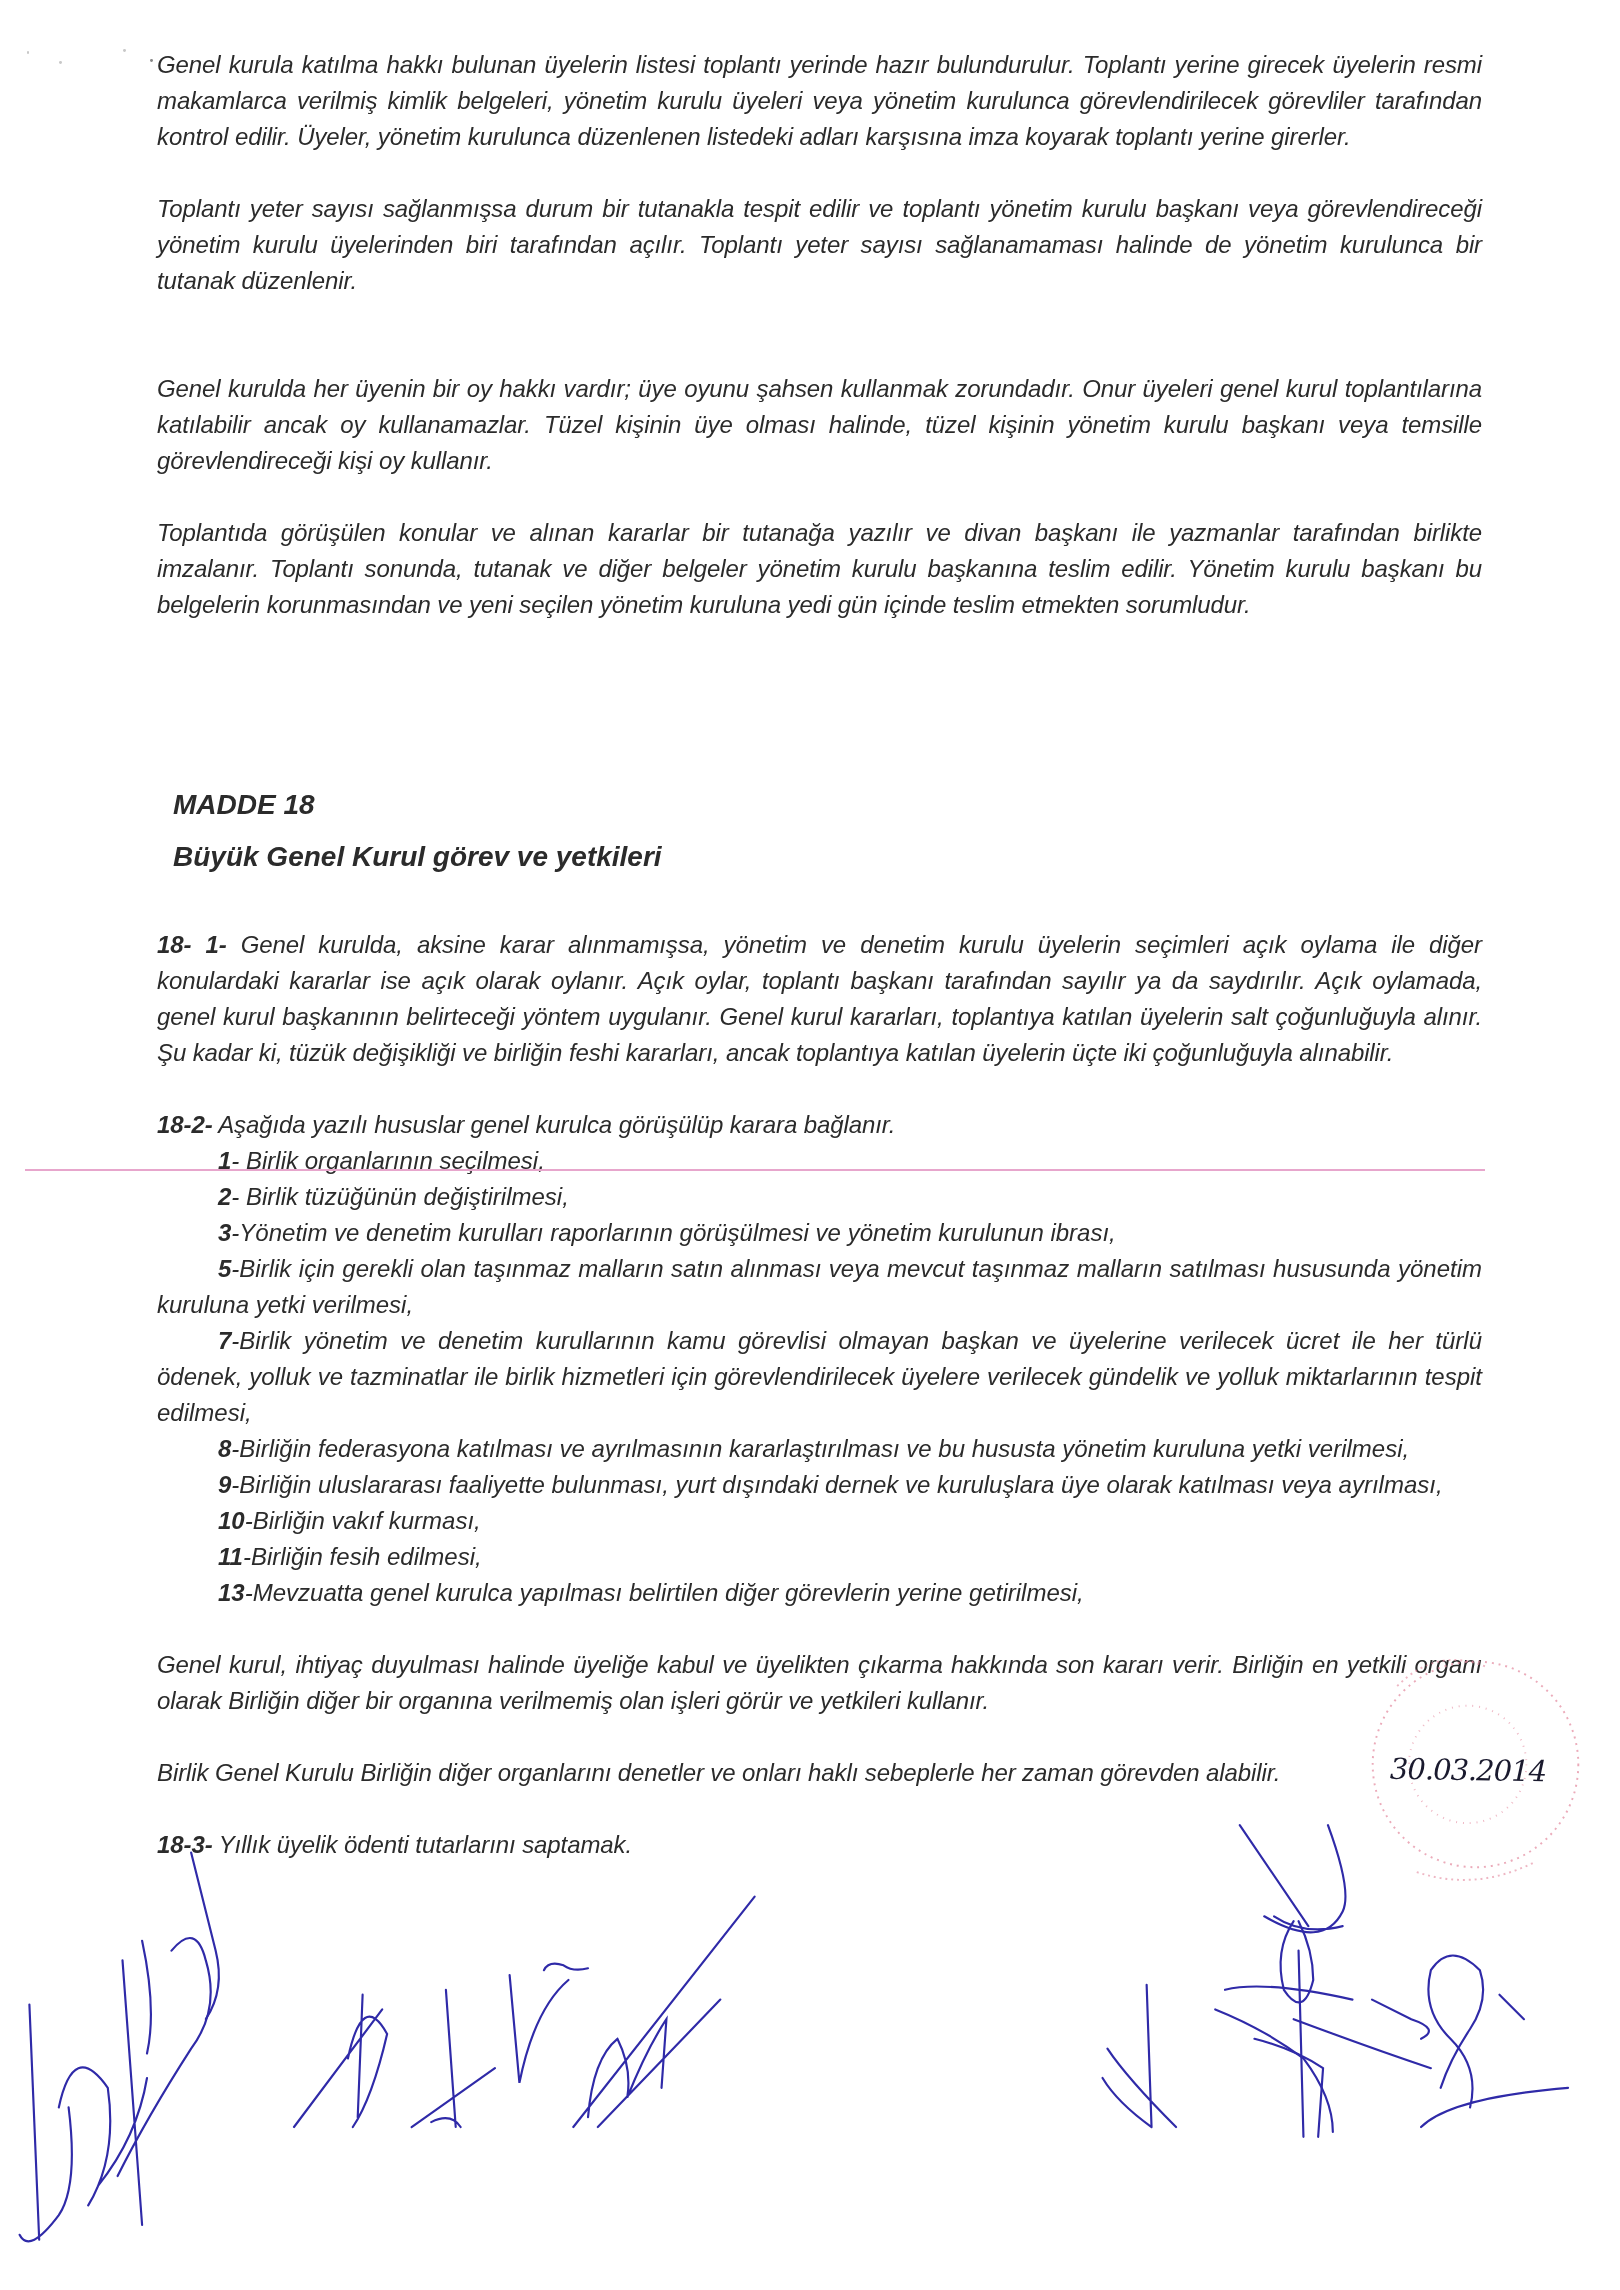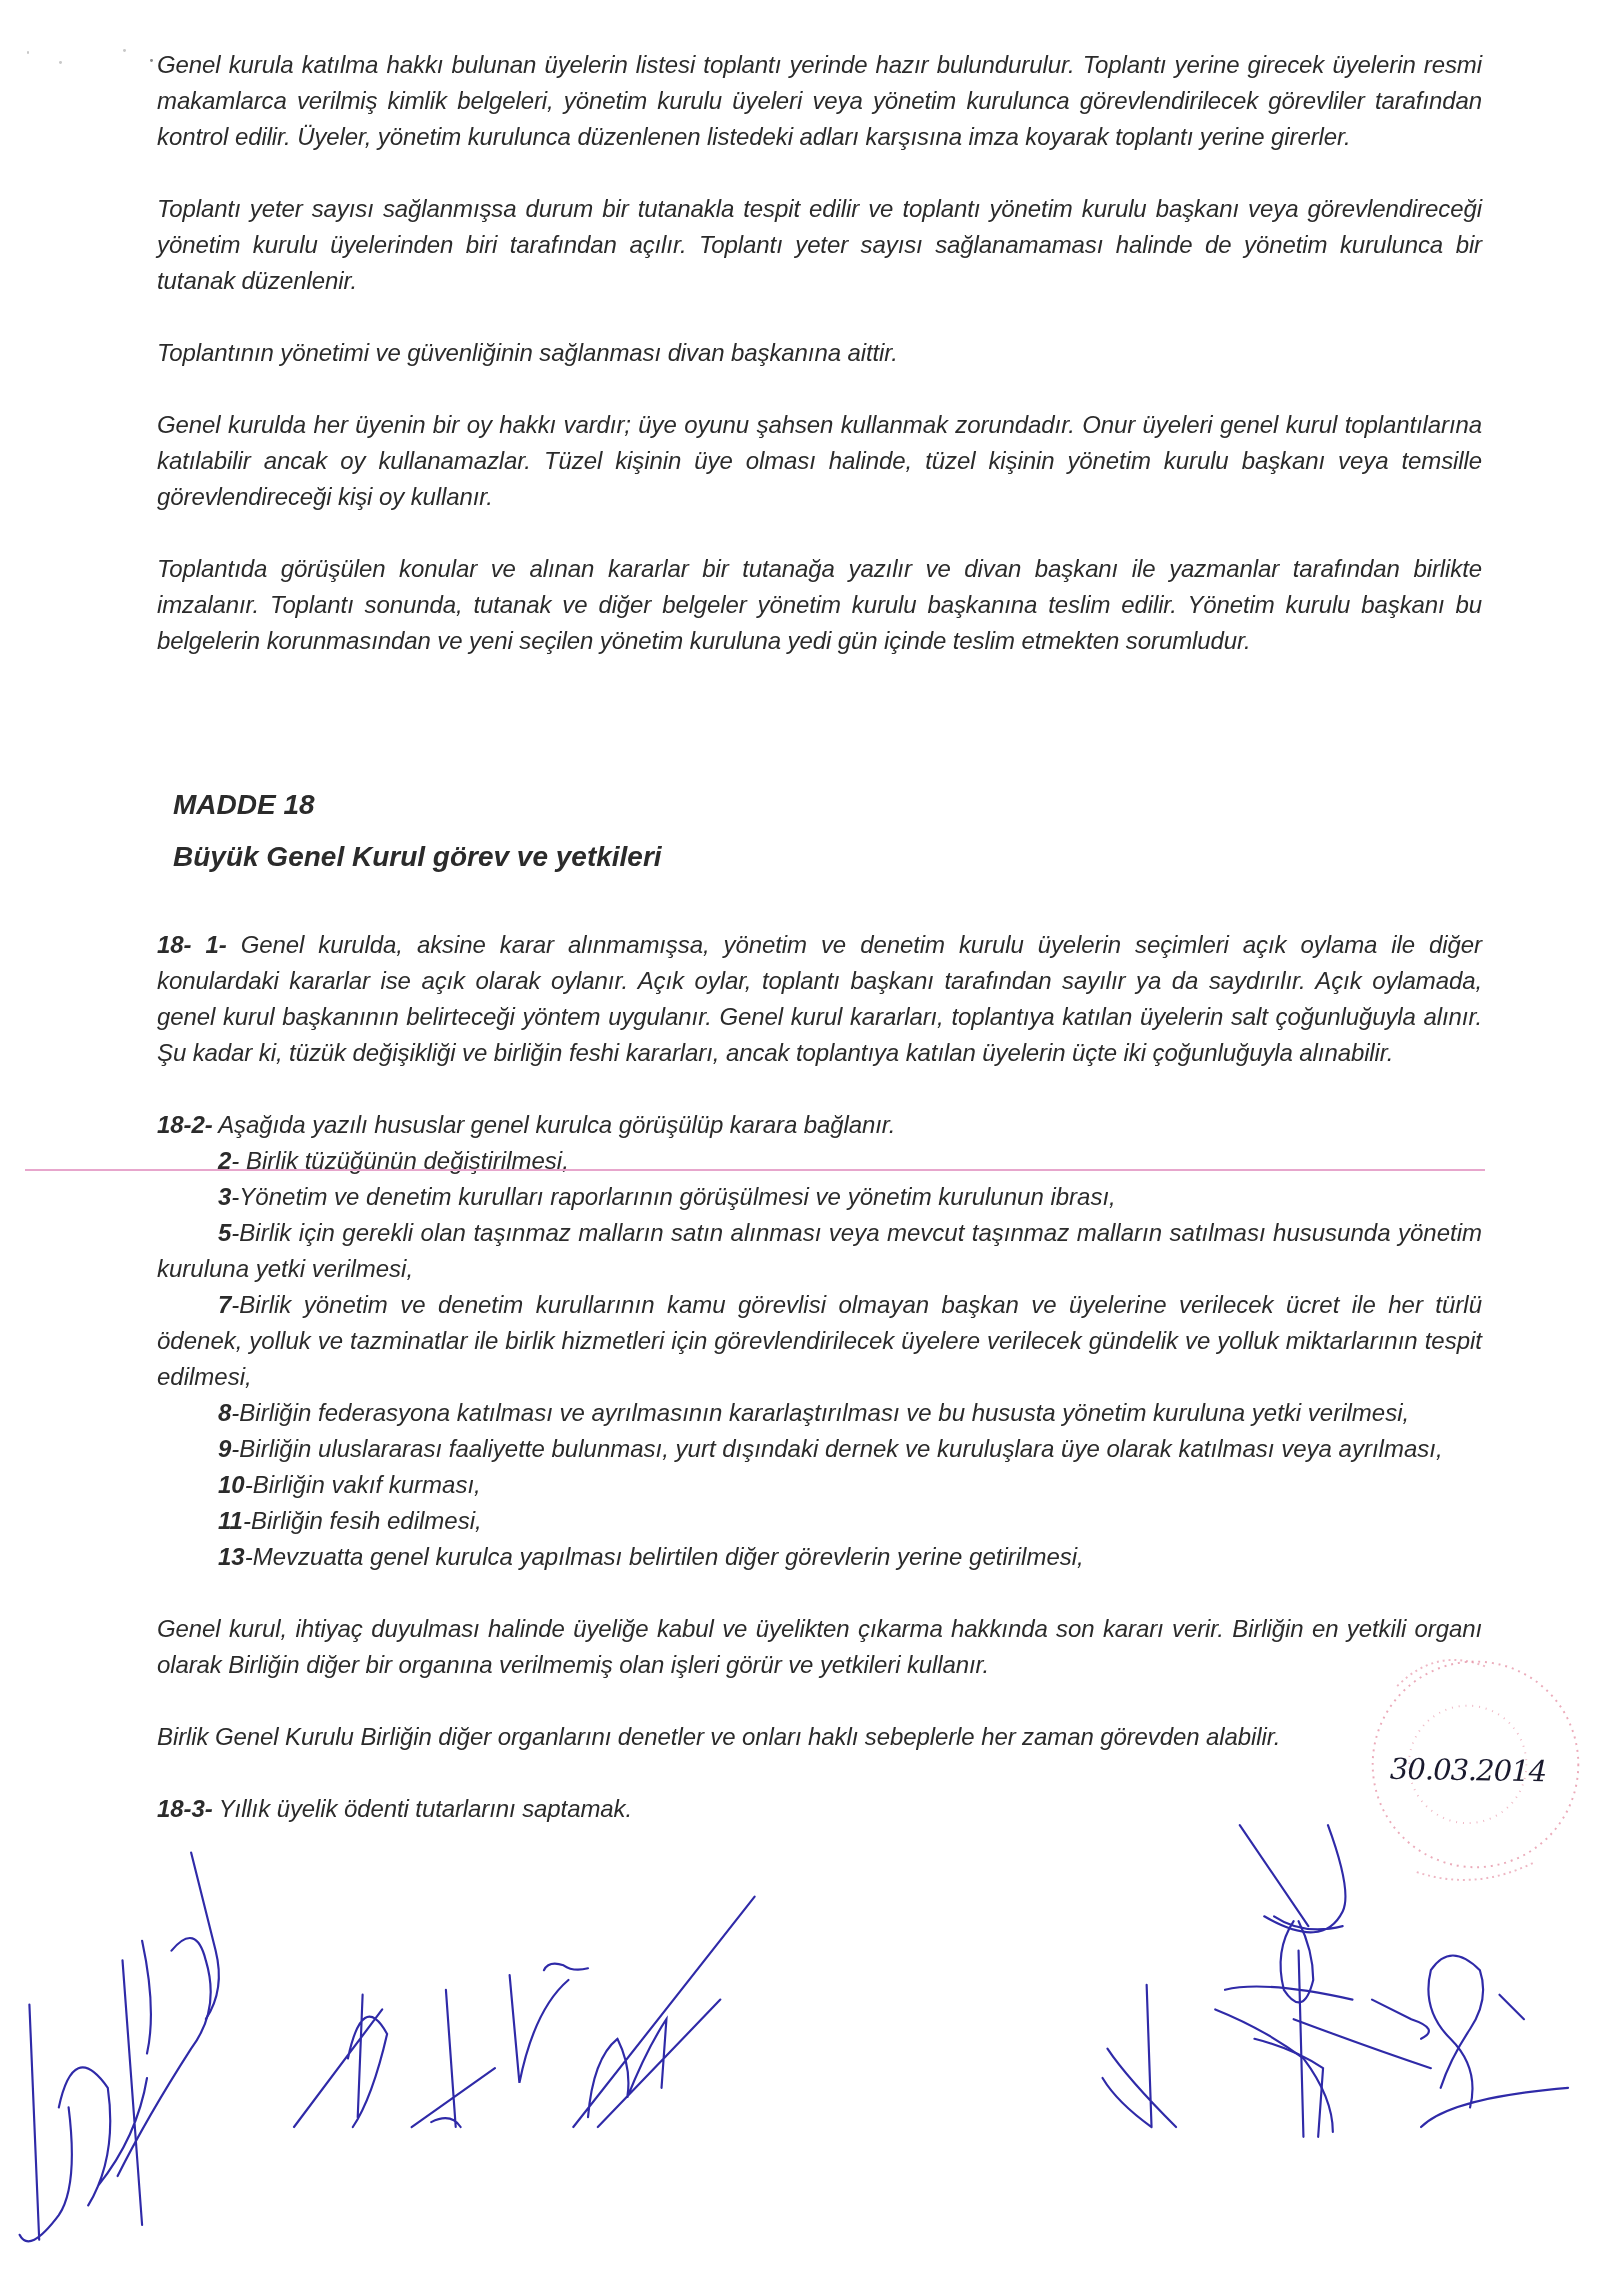--- a/index.html
+++ b/index.html
@@ -37,35 +37,35 @@
     <span style="left:59px;top:61px"></span>
     <span style="left:123px;top:49px"></span>
     <span style="left:150px;top:59px;background:#888"></span>
   </div>
 
   <div class="text-col" style="top:47px">
     <p class="para">Genel kurula katılma hakkı bulunan üyelerin listesi toplantı yerinde hazır bulundurulur. Toplantı yerine girecek üyelerin resmi makamlarca verilmiş kimlik belgeleri, yönetim kurulu üyeleri veya yönetim kurulunca görevlendirilecek görevliler tarafından kontrol edilir. Üyeler, yönetim kurulunca düzenlenen listedeki adları karşısına imza koyarak toplantı yerine girerler.</p>
     <div style="height:36px"></div>
     <p class="para">Toplantı yeter sayısı sağlanmışsa durum bir tutanakla tespit edilir ve toplantı yönetim kurulu başkanı veya görevlendireceği yönetim kurulu üyelerinden biri tarafından açılır. Toplantı yeter sayısı sağlanamaması halinde de yönetim kurulunca bir tutanak düzenlenir.</p>
     <div style="height:36px"></div>
-    <p class="para">Toplantının yönetimi ve güvenliğinin sağlanması divan başkanına aittir.</p>
     <div style="height:36px"></div>
     <p class="para">Genel kurulda her üyenin bir oy hakkı vardır; üye oyunu şahsen kullanmak zorundadır. Onur üyeleri genel kurul toplantılarına katılabilir ancak oy kullanamazlar. Tüzel kişinin üye olması halinde, tüzel kişinin yönetim kurulu başkanı veya temsille görevlendireceği kişi oy kullanır.</p>
     <div style="height:36px"></div>
     <p class="para">Toplantıda görüşülen konular ve alınan kararlar bir tutanağa yazılır ve divan başkanı ile yazmanlar tarafından birlikte imzalanır.  Toplantı sonunda, tutanak ve diğer belgeler yönetim kurulu başkanına teslim edilir. Yönetim kurulu başkanı bu belgelerin korunmasından ve yeni seçilen yönetim kuruluna yedi gün içinde teslim etmekten sorumludur.</p>
   </div>
 
   <div class="text-col" style="top:771px">
     <p class="heading">MADDE 18</p>
     <p class="heading">Büyük Genel Kurul görev ve yetkileri</p>
     <div style="height:36px"></div>
     <p class="para"><span class="num">18- 1-</span><span> Genel kurulda, aksine karar alınmamışsa, yönetim ve denetim kurulu üyelerin seçimleri açık oylama ile diğer konulardaki kararlar ise açık olarak oylanır. Açık oylar, toplantı başkanı tarafından sayılır ya da saydırılır. Açık oylamada,  genel kurul başkanının belirteceği yöntem uygulanır. Genel kurul kararları, toplantıya katılan üyelerin salt çoğunluğuyla alınır. Şu kadar ki, tüzük değişikliği ve birliğin feshi kararları, ancak toplantıya katılan üyelerin üçte iki çoğunluğuyla alınabilir.</span></p>
     <div style="height:36px"></div>
     <p class="para"><span class="num">18-2-</span><span> Aşağıda yazılı hususlar genel kurulca görüşülüp karara bağlanır.</span></p>
     <div id="items">
+        <p class="item"><span class="num">1</span><span>- </span><span>Birlik organlarının seçilmesi,</span></p>
         <p class="item"><span class="num">2</span><span>- </span><span>Birlik tüzüğünün değiştirilmesi,</span></p>
         <p class="item"><span class="num">3</span><span>-</span><span>Yönetim ve denetim kurulları raporlarının görüşülmesi ve yönetim kurulunun ibrası,</span></p>
         <p class="item"><span class="num">5</span><span>-</span><span>Birlik için gerekli olan taşınmaz malların satın alınması veya mevcut taşınmaz malların satılması hususunda yönetim kuruluna yetki verilmesi,</span></p>
         <p class="item"><span class="num">7</span><span>-</span><span>Birlik yönetim ve denetim kurullarının kamu görevlisi olmayan başkan ve üyelerine verilecek ücret ile her türlü ödenek, yolluk ve tazminatlar ile birlik hizmetleri için görevlendirilecek üyelere verilecek gündelik ve yolluk miktarlarının tespit edilmesi,</span></p>
         <p class="item"><span class="num">8</span><span>-</span><span>Birliğin federasyona katılması ve ayrılmasının kararlaştırılması ve bu hususta yönetim kuruluna yetki verilmesi,</span></p>
         <p class="item"><span class="num">9</span><span>-</span><span>Birliğin uluslararası faaliyette bulunması, yurt dışındaki dernek ve kuruluşlara üye olarak katılması veya ayrılması,</span></p>
         <p class="item"><span class="num">10</span><span>-</span><span>Birliğin vakıf kurması,</span></p>
         <p class="item"><span class="num">11</span><span>-</span><span>Birliğin fesih edilmesi,</span></p>
         <p class="item"><span class="num">13</span><span>-</span><span>Mevzuatta genel kurulca yapılması belirtilen diğer görevlerin yerine getirilmesi,</span></p>
       </div>

